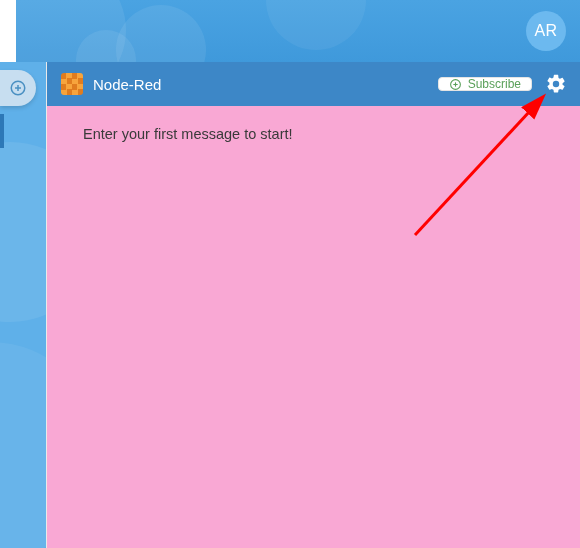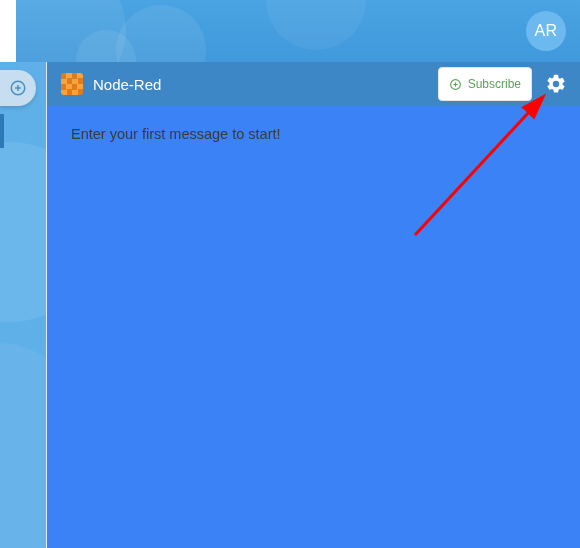--- a/index.html
+++ b/index.html
@@ -45,48 +45,48 @@
     box-shadow: 0 2px 4px rgba(0,0,0,0.15);
   }
   .add-chip svg { stroke:#4a90c2; }
   .rail-active {
     position:absolute; left:0; top:52px; width:4px; height:34px;
     background:#2d78b7;
   }
 
   .channel {
     position:absolute; left:46px; right:0; top:62px; bottom:0;
-    background:#3b82f6; border-left:1px solid #e9e9e9;
+    background:#f9a8d4; border-left:1px solid #e9e9e9;
   }
   .ch-header {
     height:44px; background:#3d87c7;
     display:flex; align-items:center;
     padding:0 10px 0 14px; gap:10px;
   }
   .ch-icon {
     width:22px; height:22px;
     background:
       repeating-conic-gradient(#f7a43c 0 25%, #e07c1f 0 50%) 0 0/11px 11px;
     border-radius:3px; flex:none;
   }
   .ch-title { color:#fff; font-size:15px; font-weight:500; flex:none; }
   .spacer { flex:1; }
   .subscribe-btn {
     background:#fff; border:1px solid #e4e4e4; border-radius:4px;
-    height:34px; padding:0 10px; display:flex; align-items:center; gap:6px;
+    height:14px; padding:0 10px; display:flex; align-items:center; gap:6px;
     font-size:12px; color:#5aa05a; cursor:pointer;
   }
   .subscribe-btn svg { stroke:#5aa05a; }
   .gear-btn {
     width:28px; height:28px; display:flex; align-items:center; justify-content:center;
     cursor:pointer; border-radius:4px;
   }
   .gear-btn svg { fill:#fff; }
 
-  .ch-body { padding:20px 24px; }
+  .ch-body { padding:20px 36px; }
   .empty-msg { color:#3a3a3a; font-size:14.5px; }
 
   
   .arrow {
     position:absolute; pointer-events:none; z-index:50;
   }
 </style>
 </head>
 <body>
 

